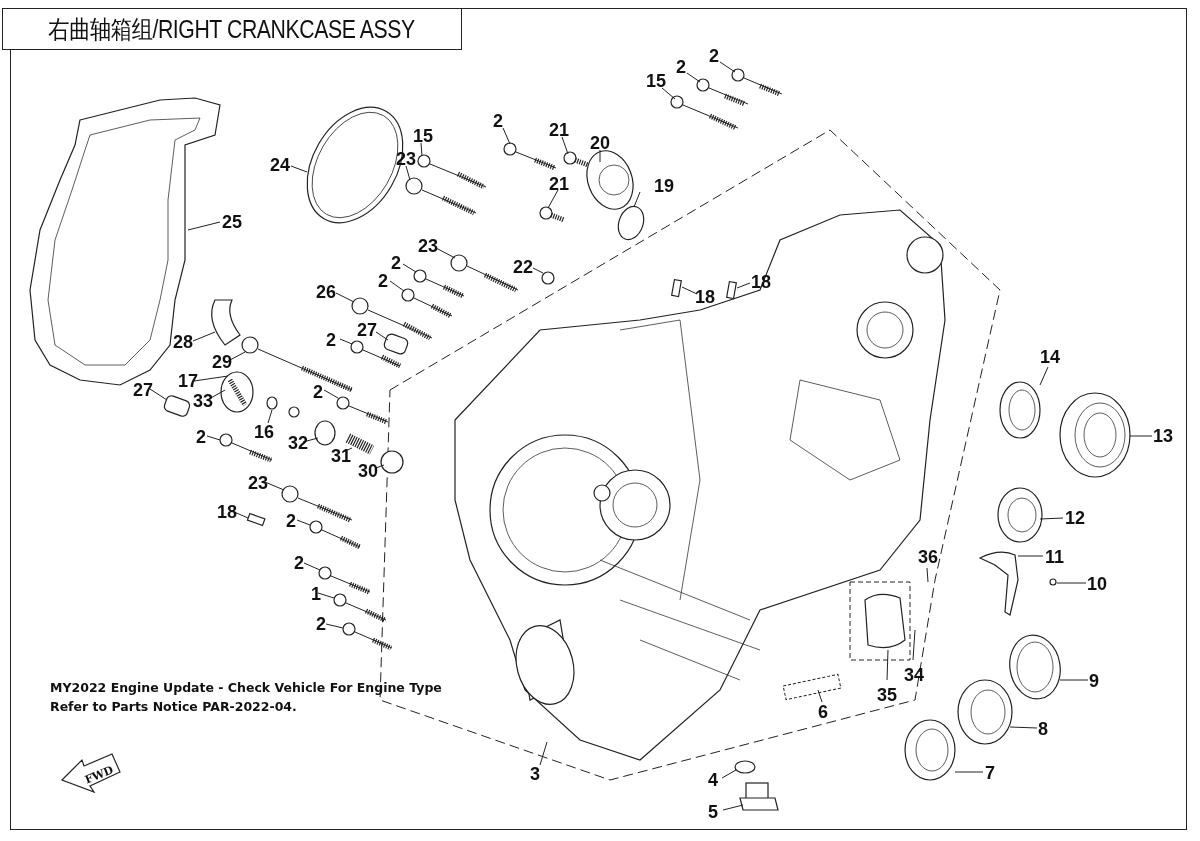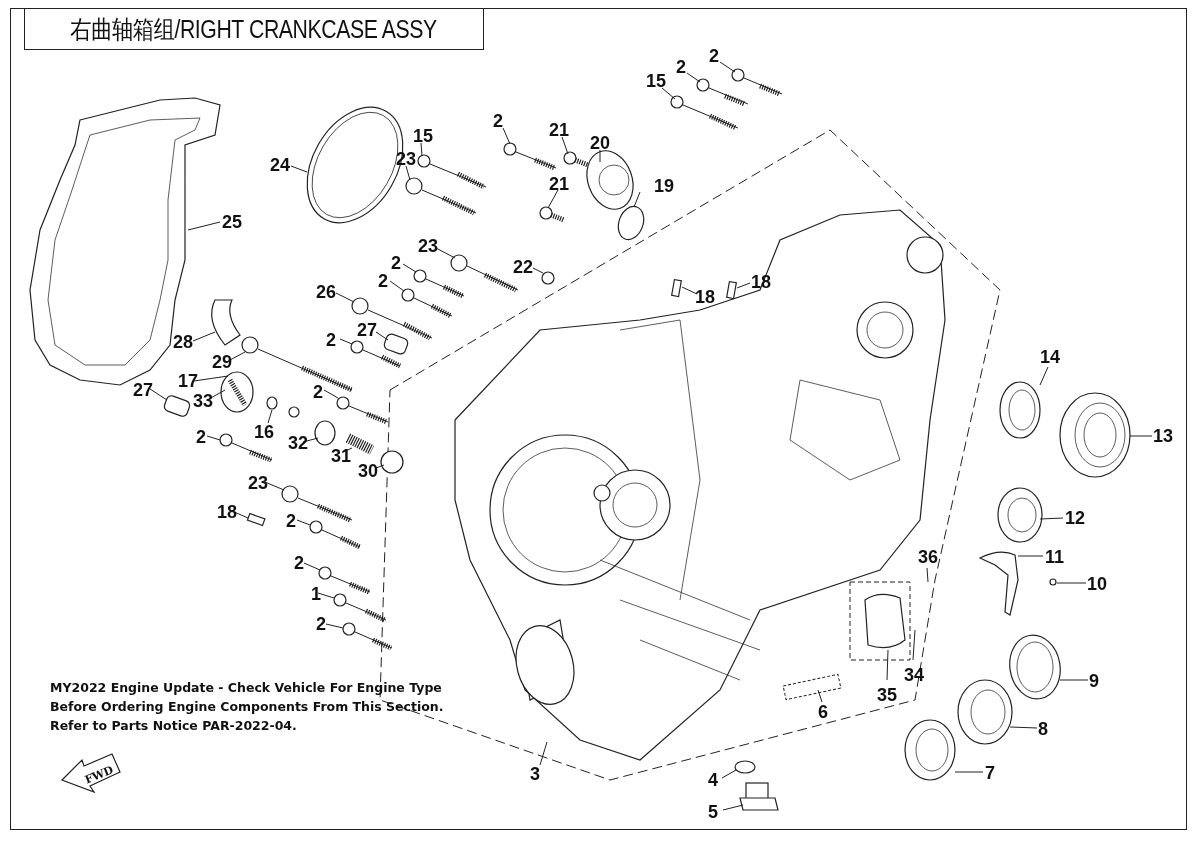--- a/index.html
+++ b/index.html
@@ -1,18 +1,18 @@
 <!DOCTYPE html>
 <html><head>
   <meta charset="utf-8">
   <style>
     html, body { margin: 0; padding: 0; background: #ffffff; }
     body { width: 1200px; height: 841px; position: relative; overflow: hidden; font-family: "Liberation Sans", sans-serif; }
     #frame { position: absolute; left: 10px; top: 8px; width: 1177px; height: 822px; border: 1.5px solid #222; box-sizing: border-box; }
-    #title-box { position: absolute; left: 24px; top: 8px; width: 460px; height: 42px; border: 1.5px solid #222; box-sizing: border-box; background: #fff;
+    #title-box { position: absolute; left: 2px; top: 8px; width: 460px; height: 42px; border: 1.5px solid #222; box-sizing: border-box; background: #fff;
       display: flex; align-items: center; justify-content: center; font-family: "Liberation Sans", sans-serif; font-size: 25px; font-weight: normal; color: #111; letter-spacing: -0.5px; transform-origin: center; }
     #title-box span { display: inline-block; transform: scaleX(0.85); white-space: nowrap; }
     #notice { position: absolute; left: 19px; top: 678px; font-family: "DejaVu Sans", sans-serif; font-weight: bold; font-size: 12.5px; line-height: 19px; color: #111; }
     #notice div { white-space: nowrap; margin-left: 31px; }
     svg#diagram { position: absolute; left: 0; top: 0; }
     .lbl { font-family: "Liberation Sans", sans-serif; font-weight: bold; font-size: 18px; fill: #111; }
     .ln { stroke: #222; stroke-width: 1; fill: none; }
     .part { stroke: #222; stroke-width: 1.2; fill: #fff; }
     .thin { stroke: #333; stroke-width: 0.8; fill: none; }
     .dash { stroke: #222; stroke-width: 1; fill: none; stroke-dasharray: 10 5; }
@@ -338,15 +338,14 @@
     <text x="84" y="780" transform="rotate(-22 95 775)" style="font-family:'DejaVu Serif', serif; font-size:11px; font-weight:bold; fill:#111;">FWD</text>
   </g>
 </svg>
 
 <div id="title-box">
     <span>右曲轴箱组/RIGHT CRANKCASE ASSY</span>
   </div>
 
 <div id="notice">
   <div>MY2022 Engine Update - Check Vehicle For Engine Type</div>
-  <div>Before Ordering Engine Components From This Section.</div>
   <div>Refer to Parts Notice PAR-2022-04.</div>
 </div>
 
 </body></html>

